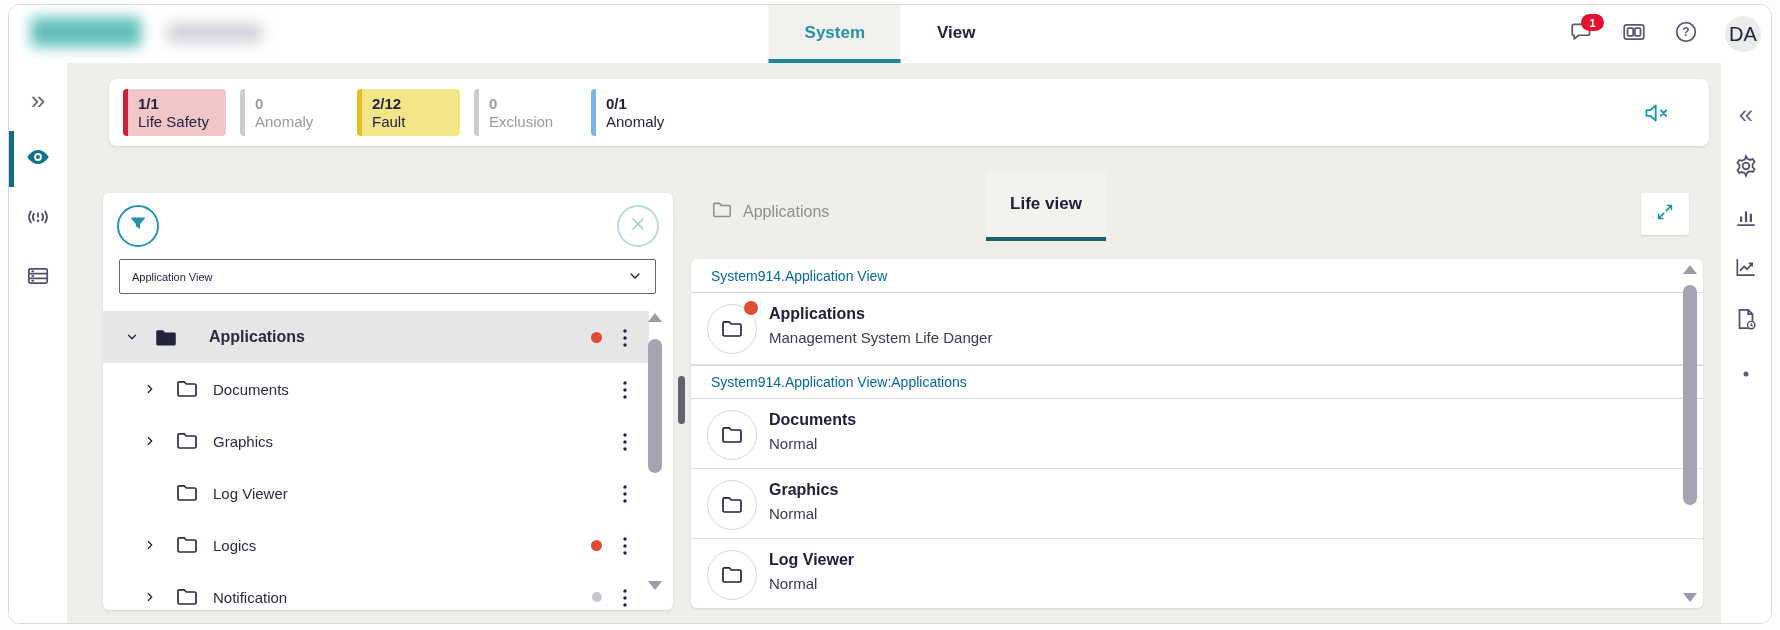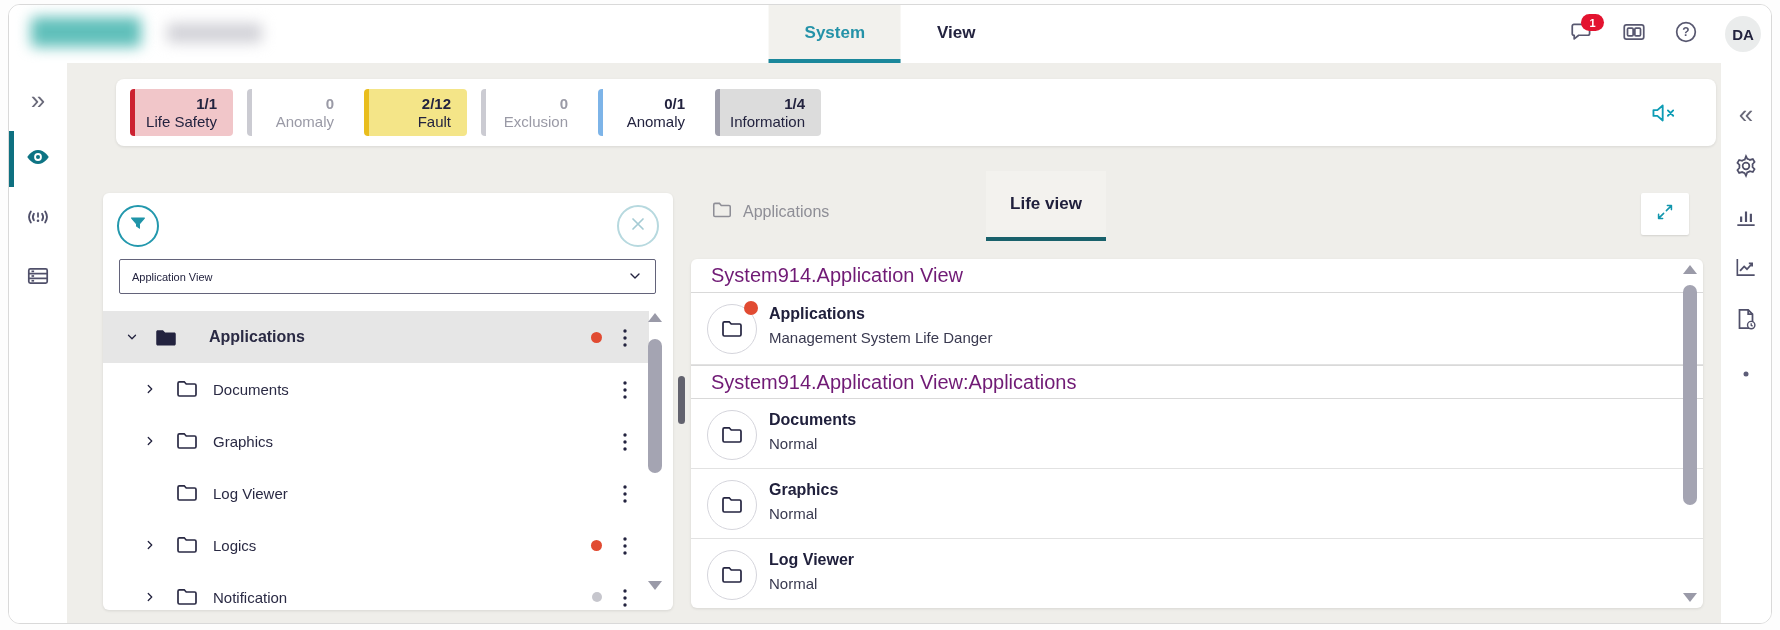--- a/index.html
+++ b/index.html
@@ -1,38 +1,38 @@
 <!DOCTYPE html>
 <html style="--accent: #2492a8; --tab-underline: #1b879b; --listtab-underline: #19616b; --navy: #23233f; --page-bg: #efeeea; --badge-red: #e3132f; --dot-red: #e14b32; --life-bar: #cc2130; --life-bg: #f1c6c9; --fault-bar: #e9bd1d; --fault-bg: #f4e588; --anomaly-bar: #7db4e8; --info-bar: #9d9daa; --info-bg: #dcdcdc; --inactive-bar: #cbcbd2; --scroll-thumb: #a4a4b2;"><head>
 <meta charset="utf-8">
 <style>
   html,body{margin:0;padding:0;background:#fdfdfd;font-family:"Liberation Sans",sans-serif;}
   .stage{position:relative;width:1780px;height:630px;background:#fdfdfd;overflow:hidden;}
-  .app{position:absolute;inset:4px 8px 6px 8px;background:#fff;border:1px solid #d9d9d9;border-radius:12px;overflow:hidden;text-align:right;}
+  .app{position:absolute;inset:4px 8px 6px 8px;background:#fff;border:1px solid #d9d9d9;border-radius:12px;overflow:hidden;}
 
   
   .topbar{position:absolute;left:0;top:0;right:0;height:58px;background:#fff;border-bottom:1px solid #ececec;}
   .blur-redact{position:absolute;border-radius:4px;filter:blur(7px);}
   .tabs{position:absolute;left:50%;top:0;height:58px;transform:translateX(-50%);display:flex;}
   .tab{height:54px;line-height:56px;padding:0 36px;font-size:17px;font-weight:700;color:var(--navy);border-bottom:4px solid transparent;cursor:pointer;}
   .tab.active{background:#f2f1ed;color:var(--accent);border-bottom-color:var(--tab-underline);}
   .topicons{position:absolute;right:10px;top:0;height:58px;display:flex;align-items:center;gap:26px;color:#585870;}
   .tbtn{position:relative;width:26px;height:26px;display:flex;align-items:center;justify-content:center;}
   .badge{position:absolute;top:-7px;right:-9px;min-width:17px;height:17px;border-radius:9px;background:var(--badge-red);color:#fff;font-size:11px;font-weight:700;display:flex;align-items:center;justify-content:center;padding:0 3px;}
-  .avatar{width:36px;height:36px;border-radius:50%;background:#eaecec;color:var(--navy);font-size:15px;font-weight:700;display:flex;align-items:center;justify-content:center;}
+  .avatar{width:36px;height:36px;border-radius:50%;background:#eaecec;color:var(--navy);font-size:20px;font-weight:400;display:flex;align-items:center;justify-content:center;}
 
   
   .lnav{position:absolute;left:0;top:58px;bottom:0;width:58px;background:#fff;}
   .rnav{position:absolute;right:0;top:58px;bottom:0;width:50px;background:#fff;}
   .canvas{position:absolute;left:58px;right:50px;top:58px;bottom:0;background:var(--page-bg);}
   .ric{position:absolute;left:50%;transform:translate(-50%,-50%);color:#50506a;}
   .active-mark{position:absolute;left:0;top:68px;width:5px;height:56px;background:#0e7080;}
 
   
-  .statuscard{position:absolute;left:107px;top:74px;width:1600px;height:67px;background:#fff;border-radius:8px;box-shadow:0 1px 3px rgba(0,0,0,.10);display:flex;align-items:center;padding-left:14px;box-sizing:border-box;}
+  .statuscard{position:absolute;left:100px;top:74px;width:1600px;height:67px;background:#fff;border-radius:8px;box-shadow:0 1px 3px rgba(0,0,0,.10);display:flex;align-items:center;padding-left:14px;box-sizing:border-box;}
   .chip{display:flex;flex-direction:column;justify-content:center;gap:1px;border-left:5px solid;border-radius:4px;padding:6px 16px 6px 10px;margin-right:14px;min-width:72px;}
   .chip .cnt{font-size:15px;font-weight:700;color:var(--navy);}
   .chip .lbl{font-size:15px;color:var(--navy);}
   .c-life{background:var(--life-bg);border-color:var(--life-bar);}
   .c-off{border-color:var(--inactive-bar);}
   .c-off .cnt,.c-off .lbl{color:#9a9aa6;}
   .c-fault{background:var(--fault-bg);border-color:var(--fault-bar);}
   .c-anom{border-color:var(--anomaly-bar);}
   .c-info{background:var(--info-bg);border-color:var(--info-bar);}
   .mutebtn{position:absolute;right:36px;top:50%;transform:translateY(-50%);color:#0d9cb5;width:30px;height:26px;}
@@ -58,21 +58,21 @@
   .thumb{position:absolute;background:var(--scroll-thumb);border-radius:7px;}
   .resize-handle{position:absolute;left:669px;top:371px;width:7px;height:48px;border-radius:4px;background:#62626e;cursor:col-resize;}
 
   
   .crumb{position:absolute;left:702px;top:194px;display:flex;align-items:center;gap:10px;color:#8e8e96;font-size:16px;}
   .viewtab{position:absolute;left:977px;top:166px;width:120px;height:70px;background:#f3f2ee;display:flex;align-items:center;justify-content:center;font-size:17px;font-weight:700;color:#20203c;border-bottom:4px solid var(--listtab-underline);box-sizing:border-box;cursor:pointer;}
   .expandbtn{position:absolute;left:1632px;top:188px;width:48px;height:42px;background:#fff;border-radius:2px;box-shadow:0 1px 2px rgba(0,0,0,.12);display:flex;align-items:center;justify-content:center;}
 
   
   .listcard{position:absolute;left:682px;top:254px;width:1012px;height:349px;background:#fff;border-radius:6px;box-shadow:0 1px 3px rgba(0,0,0,.10);overflow:hidden;}
-  .lgroup{position:absolute;left:0;width:100%;height:34px;display:flex;align-items:center;padding-left:20px;box-sizing:border-box;font-size:20px;color:#701a75;border-bottom:1px solid #d9d9d9;}
+  .lgroup{position:absolute;left:0;width:100%;height:34px;display:flex;align-items:center;padding-left:20px;box-sizing:border-box;font-size:14px;color:#0369a1;border-bottom:1px solid #d9d9d9;}
   .lrow{position:absolute;left:0;width:100%;box-sizing:border-box;border-bottom:1px solid #e2e2e2;cursor:pointer;}
   .lcircle{position:absolute;left:16px;top:11px;width:48px;height:48px;border-radius:50%;border:1px solid #d5d5dc;display:flex;align-items:center;justify-content:center;color:#23233f;background:#fff;}
   .ldot{position:absolute;left:50px;top:40px;width:14px;height:14px;border-radius:50%;background:var(--dot-red);}
   .ltitle{position:absolute;left:78px;top:12px;font-size:16px;font-weight:700;color:#20203c;}
   .lsub{position:absolute;left:78px;top:36px;font-size:15px;color:#3a3a50;}
 </style>
 </head>
 <body>
 
 <div class="stage">
@@ -229,24 +229,20 @@
       <span class="lbl">Fault</span>
     </div>
     <div class="chip c-off">
       <span class="cnt">0</span>
       <span class="lbl">Exclusion</span>
     </div>
     <div class="chip c-anom">
       <span class="cnt">0/1</span>
       <span class="lbl">Anomaly</span>
     </div>
-    <div class="chip c-info">
-      <span class="cnt">1/4</span>
-      <span class="lbl">Information</span>
-    </div>
     <div class="mutebtn">
       <span>
         <svg width="30" height="26" viewBox="0 0 26 22">
               <path d="M3 8.5v5h3.4L11 17.5v-13L6.4 8.5Z" fill="none" stroke="currentColor" stroke-width="1.6" stroke-linejoin="round"></path>
               <path d="M15.5 8.8l4.6 4.6M20.1 8.8l-4.6 4.6" stroke="currentColor" stroke-width="1.6" stroke-linecap="round"></path>
             </svg>
       </span>
     </div>
   </div>
 

